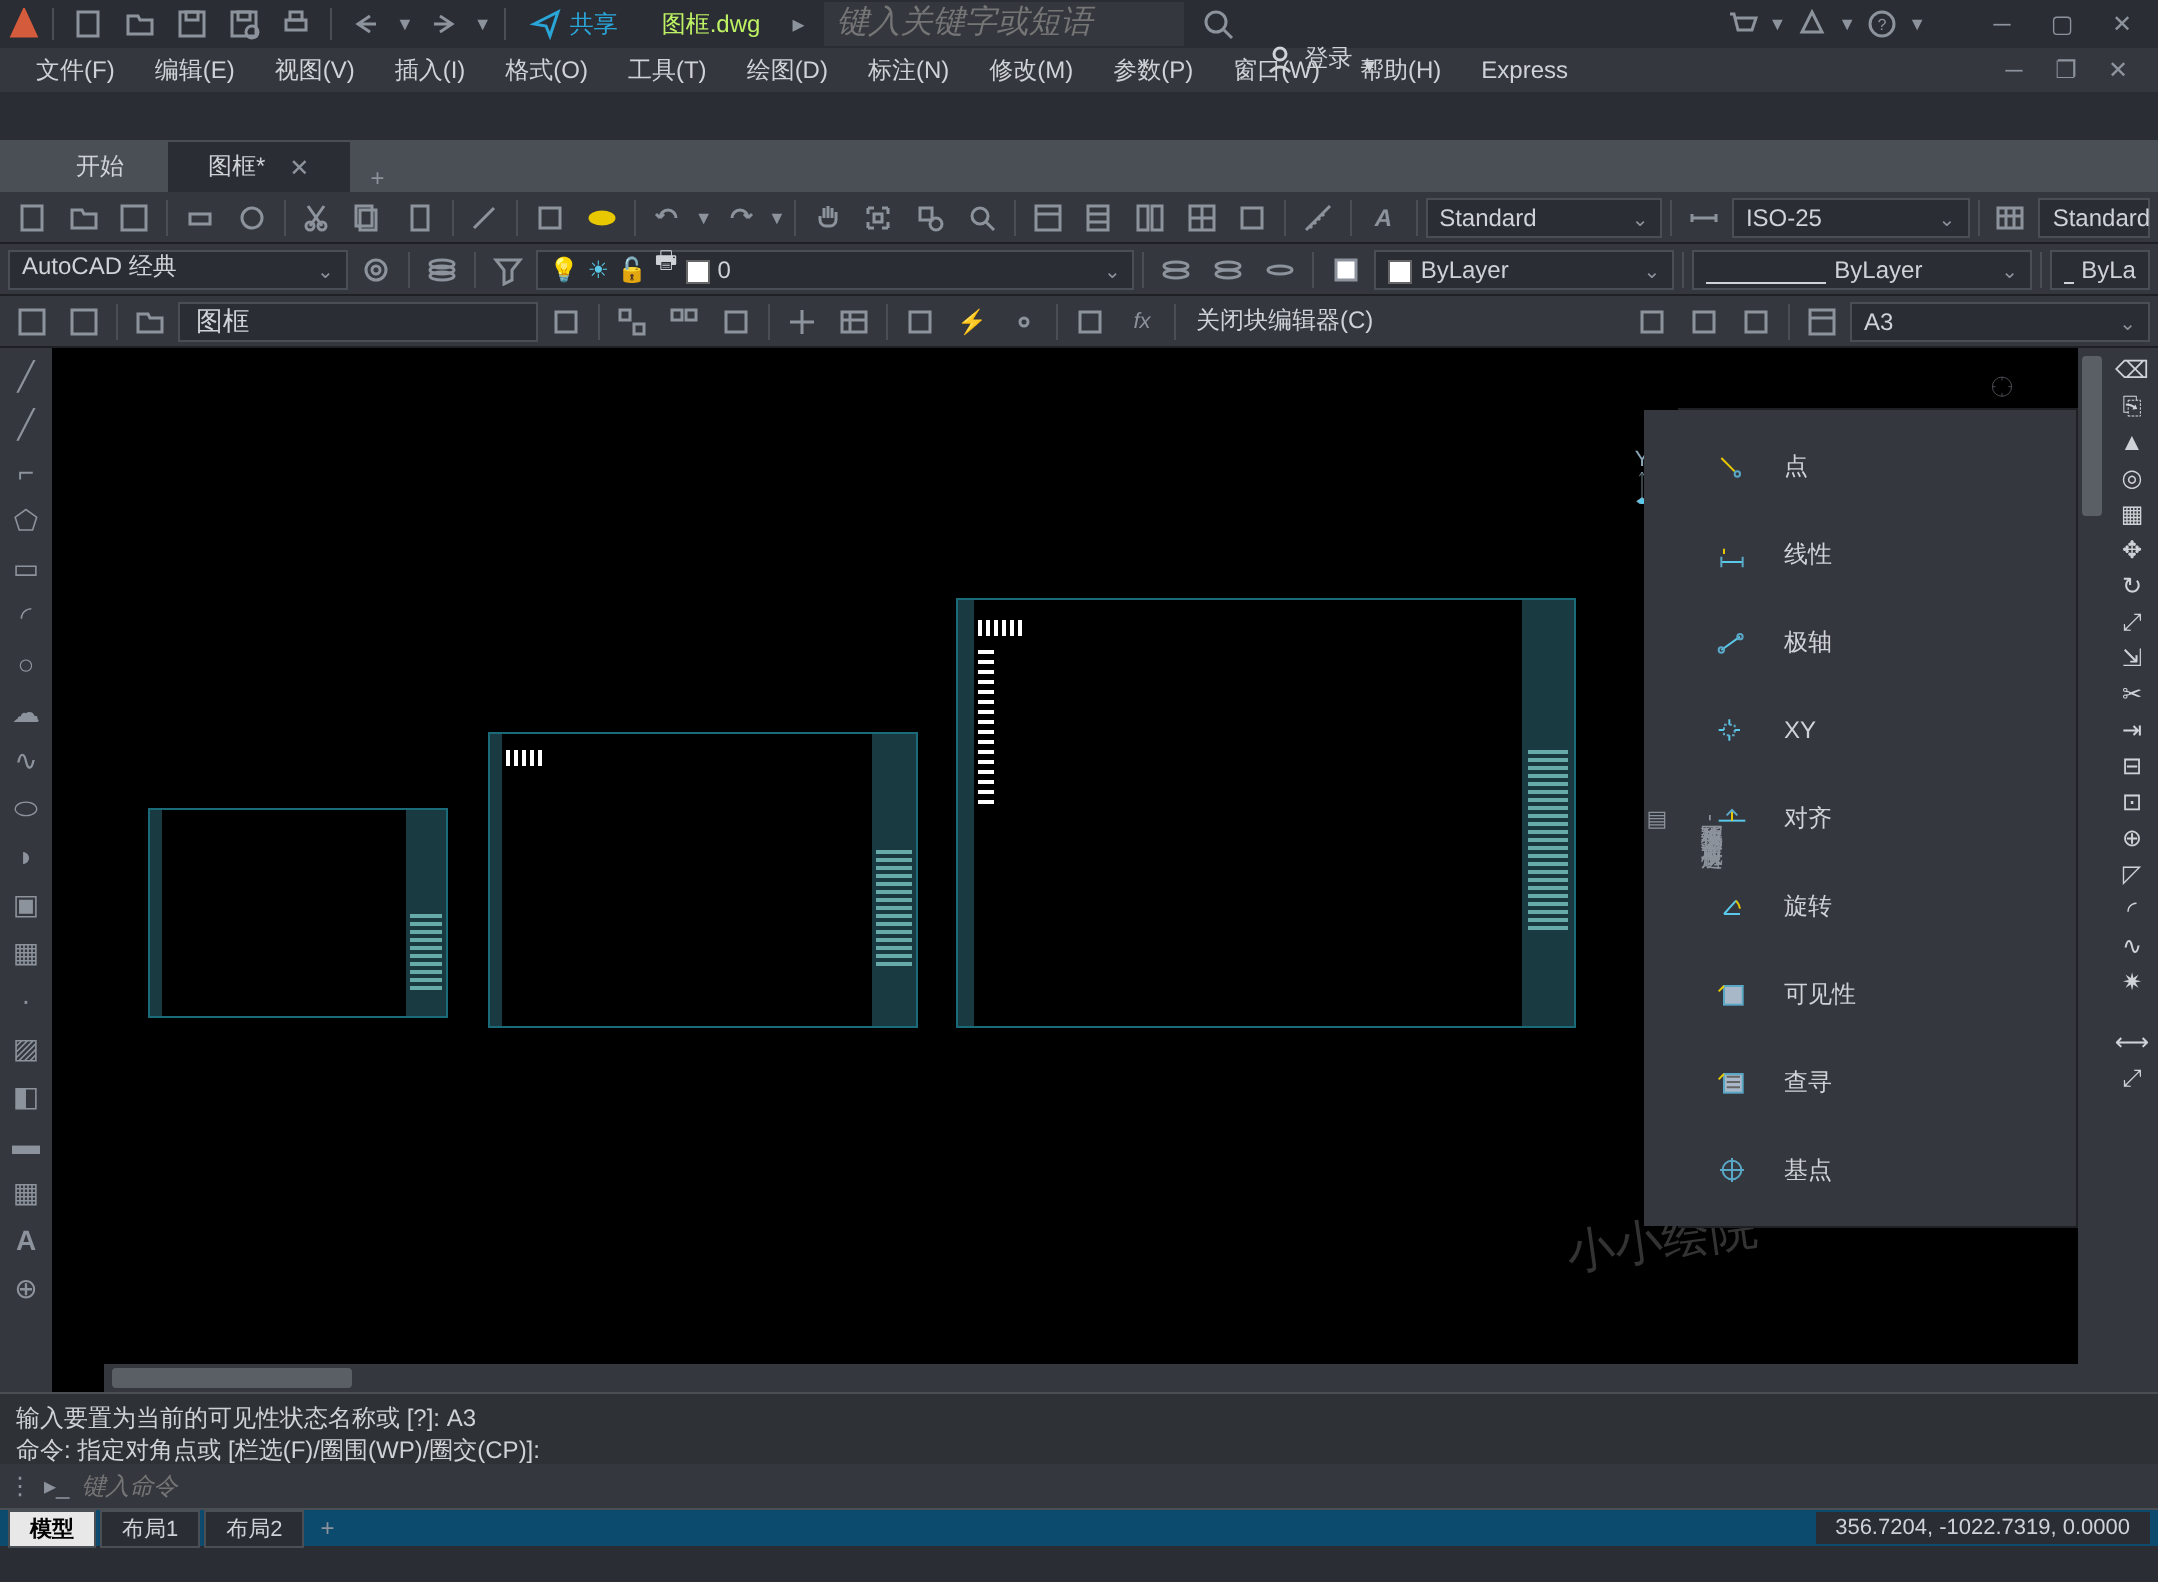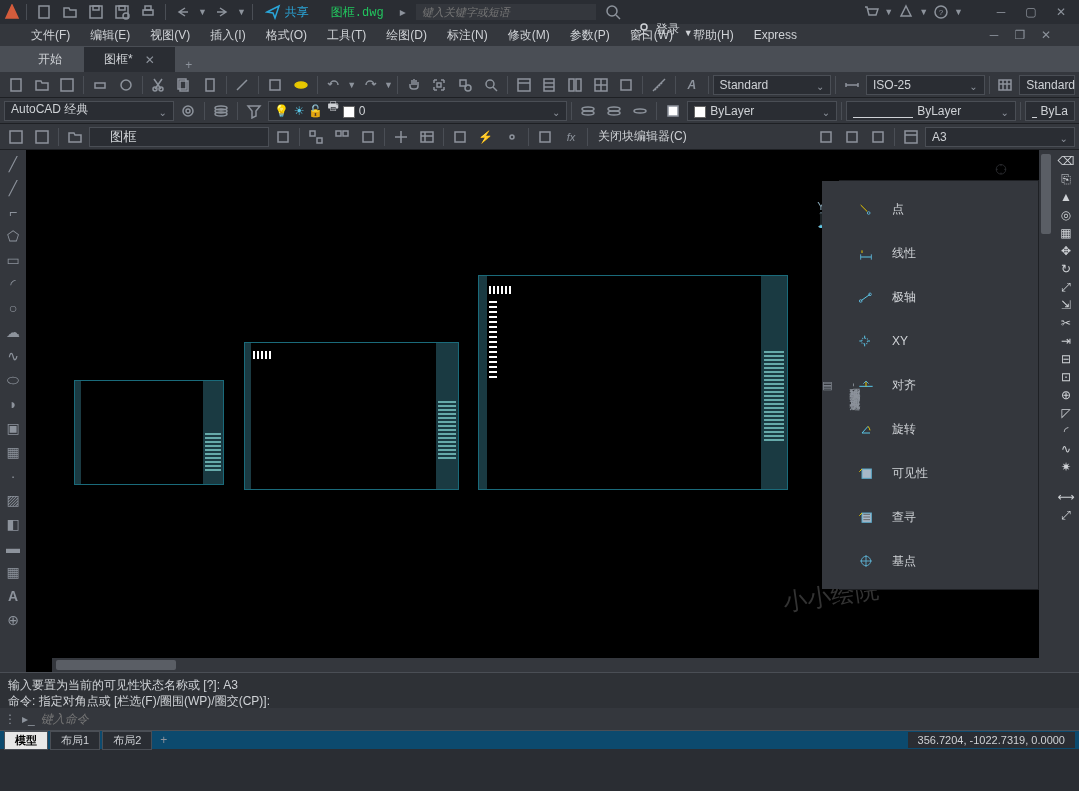--- a/index.html
+++ b/index.html
@@ -4,47 +4,47 @@
 <style>
 * { margin: 0; padding: 0; box-sizing: border-box; font-family: "Microsoft YaHei", sans-serif; }
 body { background: #2a2d33; color: #cfd2d6; font-size: 12px; width: 1079px; height: 791px; overflow: hidden; position: relative; }
 
 
 .titlebar { height: 24px; background: #2a2d33; display: flex; align-items: center; padding: 0 4px; gap: 4px; }
 .titlebar .logo { width: 16px; height: 16px; color: #d45c3c; }
 .tb-icon { width: 22px; height: 22px; display: flex; align-items: center; justify-content: center; color: #8d939c; cursor: pointer; }
 .tb-sep { width: 1px; height: 16px; background: #4a4e55; margin: 0 2px; }
 .tb-share { color: #2aa5d8; display: flex; align-items: center; gap: 4px; padding: 0 6px; }
-.tb-filename { padding: 0 12px; color: #22c55e; font-family: Liberation Mono, monospace; }
+.tb-filename { padding: 0 12px; color: #bef264; }
 .tb-search { display: flex; align-items: center; gap: 6px; flex: 0 0 auto; margin-left: 6px; }
-.tb-search input { background: #34373d; border: none; color: #f0abfc; font-style: italic; padding: 2px 6px; width: 180px; font-size: 11px; }
+.tb-search input { background: #34373d; border: none; color: #f0abfc; font-style: italic; padding: 2px 6px; width: 180px; font-size: 16px; }
 .tb-login { display: flex; align-items: flex-end; gap: 4px; padding: 0 8px; margin-top: 34px; }
 .tb-right { margin-left: auto; display: flex; align-items: center; gap: 2px; }
 .win-ctrl { width: 28px; height: 20px; display: flex; align-items: center; justify-content: center; color: #8d939c; }
 
 
-.menubar { height: 22px; background: #34373d; display: flex; align-items: center; padding: 0 21px; }
+.menubar { height: 22px; background: #34373d; display: flex; align-items: center; padding: 0 8px; }
 .menubar .mitem { padding: 0 10px; height: 100%; display: flex; align-items: center; cursor: pointer; color: #cfd2d6; }
 .menubar .win-ctrl2 { margin-left: auto; display: flex; gap: 2px; }
 .menubar .win-ctrl2 span { width: 24px; text-align: center; color: #8d939c; }
 
 
-.tabbar { height: 26px; background: #4a4e55; display: flex; align-items: flex-end; padding: 5px 10px 0 18px; gap: 2px; }
+.tabbar { height: 26px; background: #4a4e55; display: flex; align-items: flex-end; padding: 5px 10px 0 18px; gap: 2px; margin-top: 24px; }
 .tab { padding: 4px 20px; background: #4a4e55; color: #cfd2d6; display: flex; align-items: center; gap: 12px; position: relative; }
 .tab.active { background: #2a2d33; }
 .tab .close { font-size: 12px; color: #8d939c; }
 .tab-add { width: 24px; text-align: center; color: #8d939c; }
 
 
 .toolbar { height: 26px; background: #34373d; display: flex; align-items: center; padding: 0 4px; gap: 2px; border-bottom: 1px solid #1e2024; }
 .tool-btn { width: 24px; height: 22px; display: flex; align-items: center; justify-content: center; color: #8d939c; cursor: pointer; }
 .tool-sep { width: 1px; height: 18px; background: #4a4e55; margin: 0 2px; }
 .tool-dd { background: #2a2d33; border: 1px solid #4a4e55; color: #cfd2d6; padding: 2px 6px; height: 20px; display: flex; align-items: flex-end; gap: 4px; min-width: 0; }
 .tool-dd .caret { margin-left: auto; color: #8d939c; font-size: 10px; }
-.tool-input { background: #2a2d33; border: 1px solid #4a4e55; color: #cfd2d6; padding: 2px 20px; height: 20px; }
+.tool-input { background: #2a2d33; border: 1px solid #4a4e55; color: #cfd2d6; padding: 2px 8px; height: 20px; }
 
 
 .main { position: relative; height: 522px; display: flex; background: #000; }
 .lpalette { width: 26px; background: #34373d; display: flex; flex-direction: column; align-items: center; gap: 4px; padding: 4px 0; }
 .lpalette .ptool { width: 20px; height: 20px; color: #8d939c; display: flex; align-items: center; justify-content: center; font-size: 14px; }
 .rpalette { width: 26px; background: #34373d; display: flex; flex-direction: column; align-items: center; gap: 4px; padding: 4px 0; position: absolute; right: 0; top: 0; bottom: 0; }
 .canvas-wrap { flex: 1; position: relative; background: #000; }
 .canvas { position: absolute; inset: 0; }
 .frame { position: absolute; border: 1px solid #1a6a7a; }
 .frame .tb { position: absolute; background: #1a3a42; }

